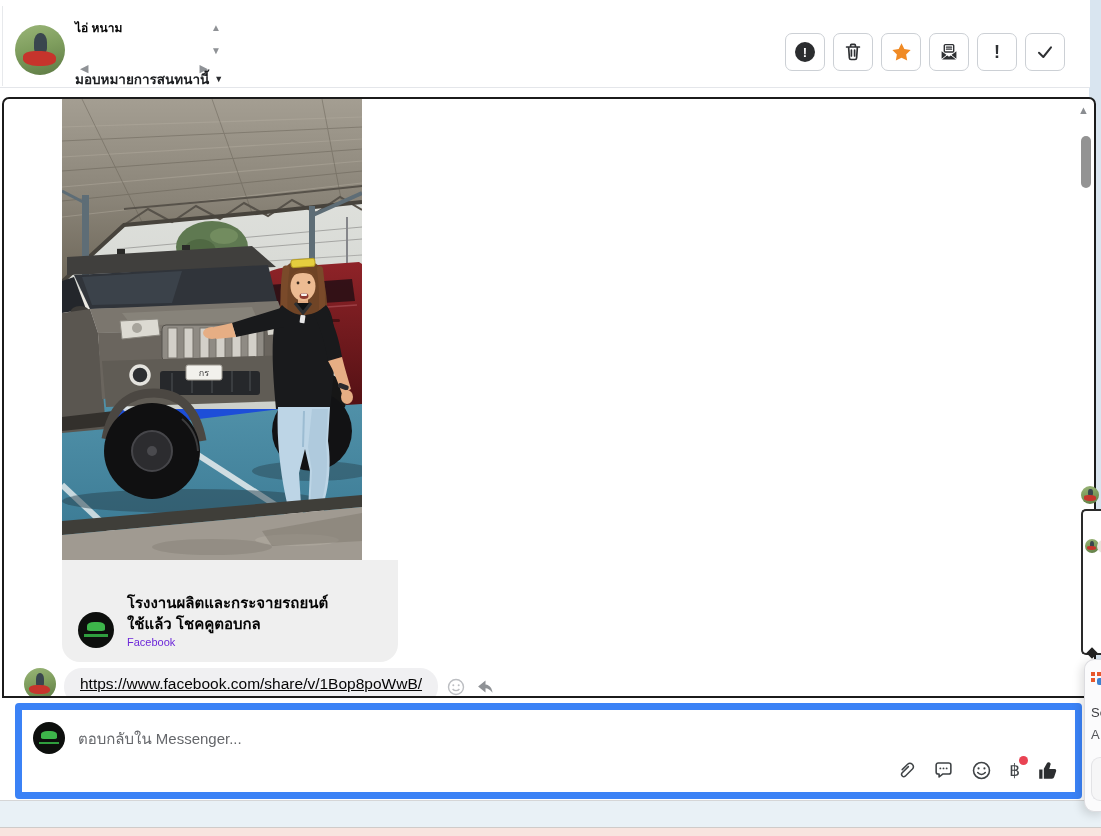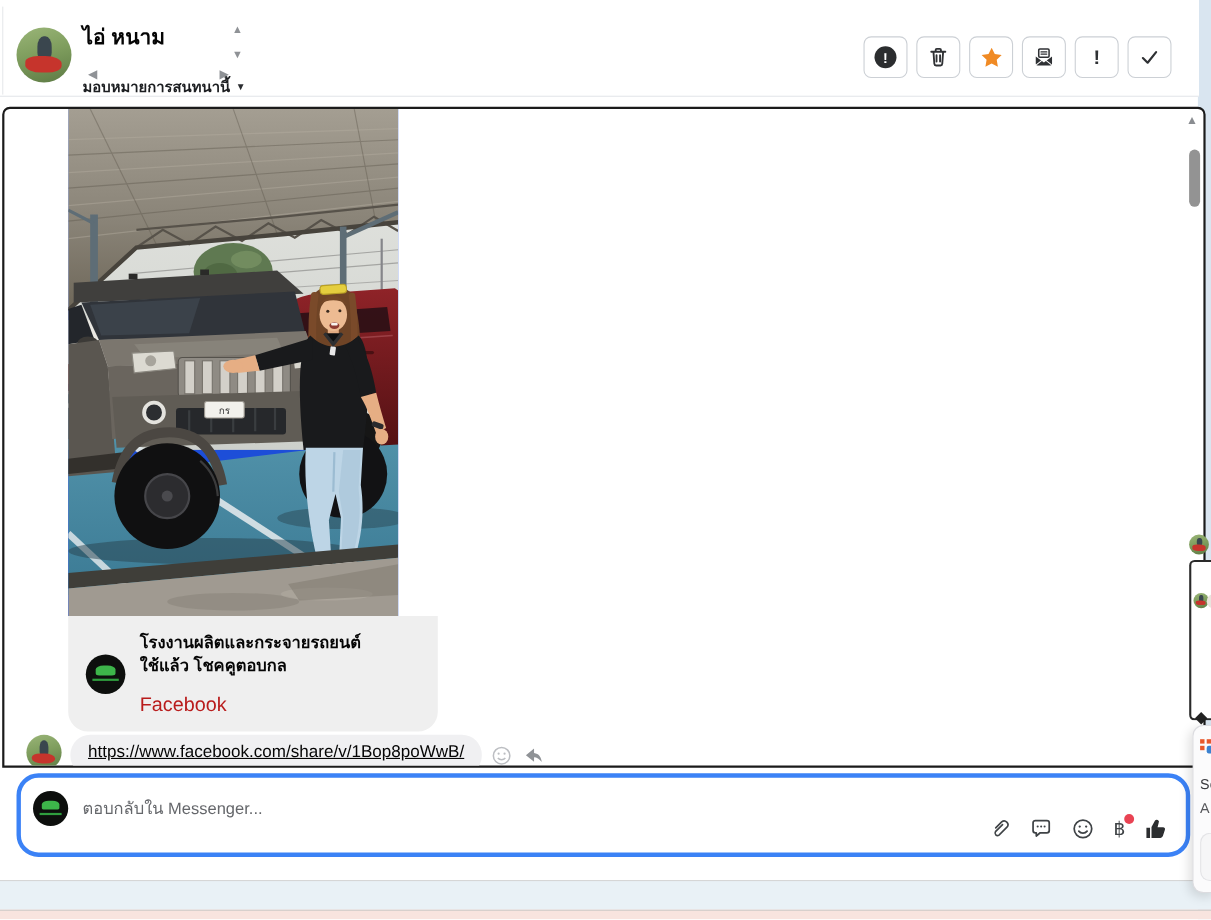--- a/index.html
+++ b/index.html
@@ -14,21 +14,21 @@
     border-bottom:1px solid #e4e6ea; z-index:2; }
   .col-divider { position:absolute; left:2px; top:6px; width:1px; height:80px; background:#e7e9ec; }
   .avatar { border-radius:50%; position:relative; overflow:hidden;
     background:linear-gradient(165deg,#9ab578 0%,#7f9e5e 45%,#5d7a44 100%); }
   .avatar::before { content:""; position:absolute; left:38%; top:16%; width:26%; height:42%;
     background:#3a464e; border-radius:45% 45% 30% 30%; }
   .avatar::after { content:""; position:absolute; left:16%; top:52%; width:66%; height:30%;
     background:#c6342c; border-radius:35% 45% 40% 45%; }
   .av50 { width:50px; height:50px; position:absolute; left:15px; top:25px; }
   .av32 { width:32px; height:32px; flex:0 0 32px; }
-  .contact-name { position:absolute; left:75px; top:18px; font-size:19px; font-weight:700; color:#050505; }
+  .contact-name { position:absolute; left:75px; top:18px; font-size:12px; font-weight:700; color:#050505; }
   .assign-row { position:absolute; left:75px; top:48px; font-size:13.5px; font-weight:600; color:#1c1e21;
     display:flex; align-items:center; gap:5px; cursor:pointer;margin-top:20px; }
   .tri { color:#8f9296; font-size:10px; line-height:1; }
   .tri-dark { color:#2b2d30; font-size:9px; line-height:1; }
   .pager { position:absolute; left:80px; top:63px; width:128px; display:flex; justify-content:space-between; }
   .pager .tri { font-size:11px; }
   .updown { position:absolute; left:211px; top:23px; display:flex; flex-direction:column; gap:13px; }
   .toolbar { position:absolute; left:785px; top:33px; display:flex; gap:8px; }
   .tb { width:40px; height:38px; background:#fff; border:1px solid #ccd0d5; border-radius:7px;
     display:flex; align-items:center; justify-content:center; cursor:pointer; }
@@ -36,40 +36,40 @@
     font-size:13px; font-weight:700; display:flex; align-items:center; justify-content:center; }
   .exc-plain { font-size:18px; font-weight:700; color:#2f3134; }
 
   
   .thread-panel { position:absolute; left:2px; top:97px; width:1094px; height:601px; background:#fff;
     border:2px solid #1b1b1b; border-radius:7px 7px 0 0; overflow:hidden; z-index:3; }
   .msg-photo-group { position:absolute; left:58px; top:0; width:300px; }
   .photo { width:300px; height:461px; overflow:hidden; background:#1d4ed8; cursor:pointer; }
   .photo svg { display:block; }
   .link-card { width:336px; min-height:102px; background:#efefef; border-radius:0 0 18px 18px;
-    display:flex; align-items:center; gap:13px; padding:14px 16px; cursor:pointer; }
+    display:flex; align-items:flex-end; gap:13px; padding:14px 16px; cursor:pointer; }
   .page-logo { border-radius:50%; background:#0d0f0d; position:relative; flex:0 0 auto; }
   .page-logo::before { content:""; position:absolute; left:25%; top:28%; width:50%; height:26%;
     background:#3db54a; border-radius:40% 40% 18% 18%; }
   .page-logo::after { content:""; position:absolute; left:18%; top:62%; width:64%; height:7%; background:#2f9e3e; }
   .lg36 { width:36px; height:36px; }
   .lg32 { width:32px; height:32px; }
   .card-title { font-size:15px; font-weight:700; color:#050505; line-height:1.4; }
-  .card-source { font-size:18px; color:#b91c1c; margin-top:14px; }
+  .card-source { font-size:11px; color:#6d28d9; margin-top:2px; }
   .msg-row { position:absolute; left:20px; top:569px; display:flex; align-items:flex-start; gap:8px; }
   .bubble { background:#f0f0f2; border-radius:18px; padding:7px 16px 12px; max-width:400px; }
   .link { font-size:15.5px; color:#050505; text-decoration:underline; cursor:pointer; white-space:nowrap; }
   .react { margin-top:9px; cursor:pointer; display:inline-block; }
   .sb-up { position:absolute; right:5px; top:5px; color:#8a8d91; font-size:11px; cursor:pointer; }
   .sb-thumb { position:absolute; right:3px; top:37px; width:10px; height:52px; background:#939393; border-radius:5px; cursor:pointer; }
 
   
   .composer-wrap { position:absolute; left:0; top:699px; width:1090px; height:101px; background:#fff; z-index:3; }
-  .composer { position:absolute; left:15px; top:4px; width:1067px; height:76px; background:#fff;
-    border:4px solid #3b82f6; border-radius:20px; }
+  .composer { position:absolute; left:15px; top:4px; width:1067px; height:96px; background:#fff;
+    border:7px solid #3b82f6; border-radius:4px; }
   .composer .page-logo { position:absolute; left:11px; top:12px; }
   .reply-input { position:absolute; left:56px; top:16px; width:720px; height:24px; border:none; outline:none;
     font-size:15px; color:#303236; font-family:inherit; background:transparent; }
   .reply-input::placeholder { color:#65676b; opacity:1; }
   .composer-icons { position:absolute; right:16px; bottom:11px; display:flex; align-items:center; gap:17px; }
   .cicon { cursor:pointer; display:flex; align-items:center; }
   .baht-wrap { position:relative; cursor:pointer; }
   .baht { font-size:17px; color:#3f4346; font-weight:500; }
   .dot { position:absolute; top:-4px; right:-8px; width:9px; height:9px; border-radius:50%; background:#e94353; }
 

